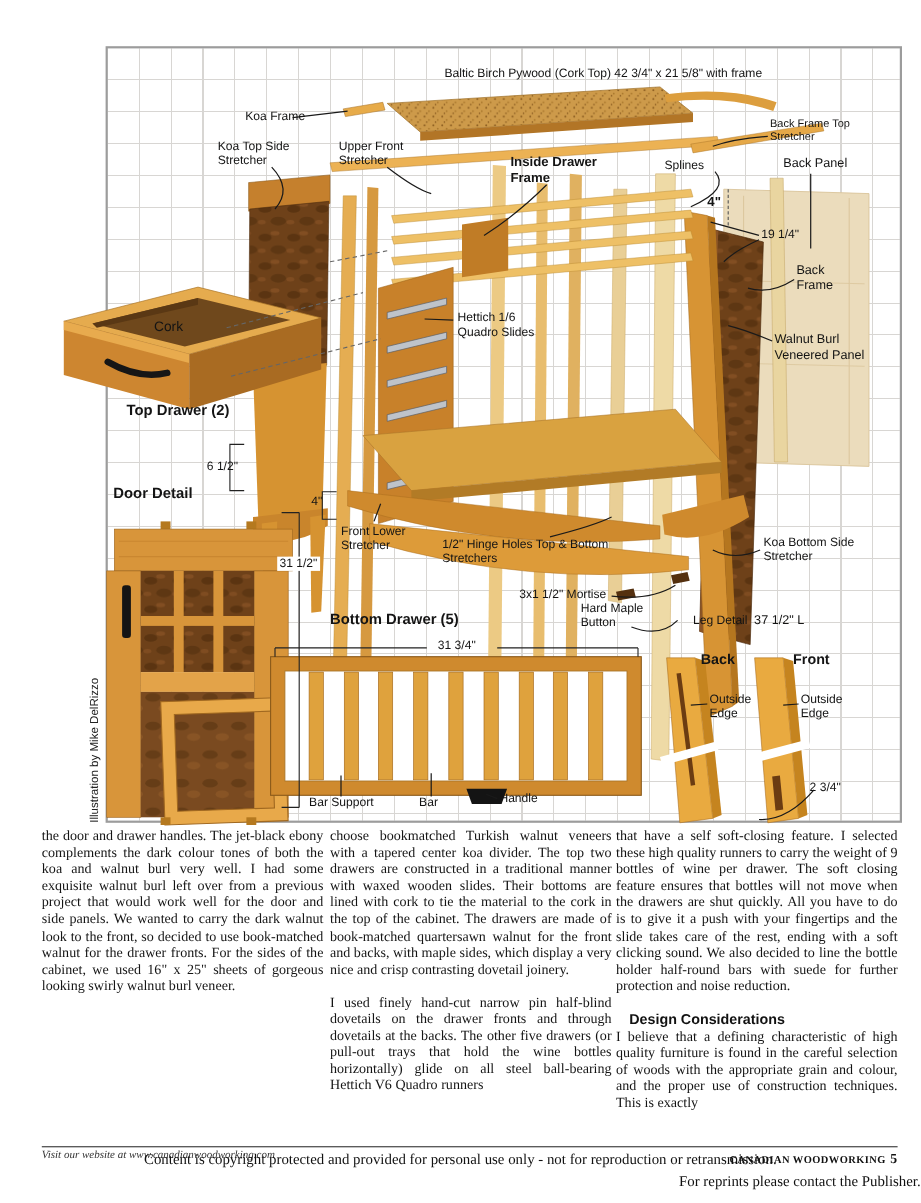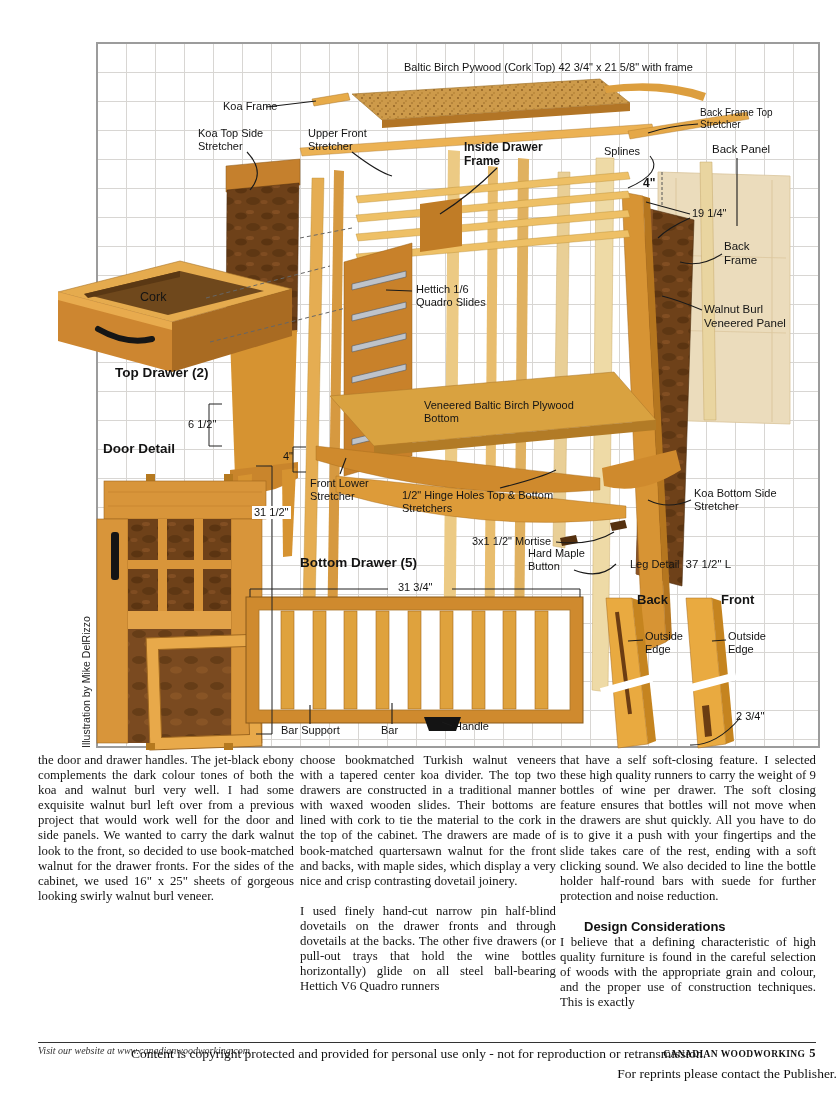--- a/index.html
+++ b/index.html
@@ -13,21 +13,21 @@
   .lbl{position:absolute;font:11px/1.18 "Liberation Sans",sans-serif;color:#141414;}
   .lbl.b{font-weight:bold;font-size:13.5px;}
   .lbl.b2{font-weight:bold;font-size:12px;}
   .lbl.sm{font-size:10px;}
   .lbl.dimbg{background:#fff;padding:0 2px;}
   .credit{position:absolute;left:80px;top:748px;width:260px;transform:rotate(-90deg);
         transform-origin:0 0;font:10.5px "Liberation Sans",sans-serif;color:#222;}
   .col{position:absolute;top:753px;width:256px;font:12.8px/15.1px "Liberation Serif",serif;
         color:#141414;text-align:justify;}
   .col p{margin:0 0 15px 0;}
-  .col h3{margin:2px 0 1px 12px;font:bold 13px/15px "Liberation Sans",sans-serif;color:#111;padding-left:12px;}
+  .col h3{margin:2px 0 1px 0;font:bold 13px/15px "Liberation Sans",sans-serif;color:#111;padding-left:12px;}
   .footrule{position:absolute;left:38px;top:1042px;width:778px;height:1px;background:#333;}
   .website{position:absolute;left:38px;top:1045px;font:italic 10px "Liberation Serif",serif;color:#333;}
   .copy1{position:absolute;left:0;top:1046px;width:837px;text-align:center;
         font:13.5px "Liberation Serif",serif;color:#111;}
   .copy2{position:absolute;left:0;top:1066px;width:837px;text-align:right;
         font:13.5px "Liberation Serif",serif;color:#111;}
   .mag{position:absolute;right:21px;top:1046px;font:bold 9.5px "Liberation Serif",serif;
         letter-spacing:.4px;color:#111;}
   .mag .pg{font-size:12.5px;margin-left:4px;}
 </style>
@@ -224,21 +224,20 @@
   <div class="lbl" style="left:704px;top:303px;width:82px;font-size:11.5px">Walnut Burl Veneered Panel</div>
   <div class="lbl" style="left:140px;top:290px;font-size:12.5px">Cork</div>
   <div class="lbl" style="left:416px;top:283px;width:78px">Hettich 1/6 Quadro Slides</div>
   <div class="lbl b" style="left:115px;top:365px">Top Drawer (2)</div>
   <div class="lbl" style="left:188px;top:418px">6 1/2"</div>
   <div class="lbl b" style="left:103px;top:441px">Door Detail</div>
   <div class="lbl" style="left:283px;top:450px">4"</div>
   <div class="lbl dimbg" style="left:252px;top:506px">31 1/2"</div>
   <div class="lbl" style="left:310px;top:477px;width:80px">Front Lower Stretcher</div>
   <div class="lbl" style="left:402px;top:489px;width:160px">1/2" Hinge Holes Top &amp; Bottom Stretchers</div>
-  <div class="lbl" style="left:424px;top:399px;width:150px">Veneered Baltic Birch Plywood Bottom</div>
   <div class="lbl" style="left:472px;top:535px">3x1 1/2" Mortise</div>
   <div class="lbl" style="left:528px;top:547px;width:80px">Hard Maple Button</div>
   <div class="lbl" style="left:694px;top:487px;width:92px">Koa  Bottom Side Stretcher</div>
   <div class="lbl b" style="left:300px;top:555px">Bottom Drawer (5)</div>
   <div class="lbl" style="left:398px;top:581px">31 3/4"</div>
   <div class="lbl" style="left:630px;top:558px">
     <span class="b" style="margin-right:6px">Leg Detail</span><span style="font-size:11.5px">37 1/2" L</span>
   </div>
   <div class="lbl b2" style="left:637px;top:592px;font-size:13px">Back</div>
   <div class="lbl b2" style="left:721px;top:592px;font-size:13px">Front</div>

